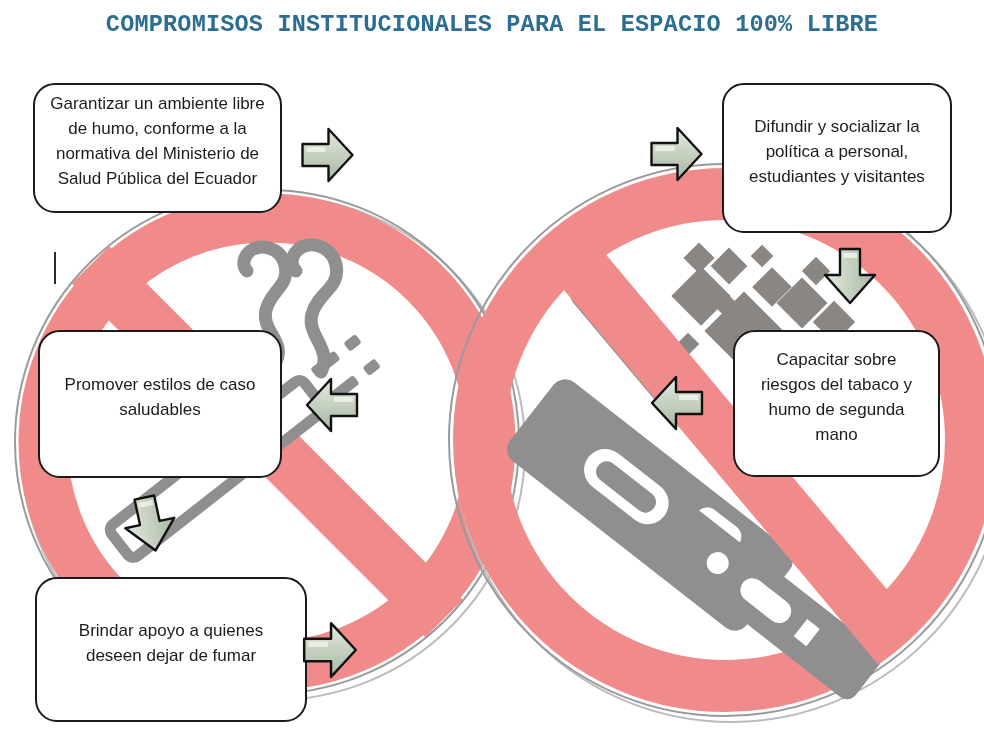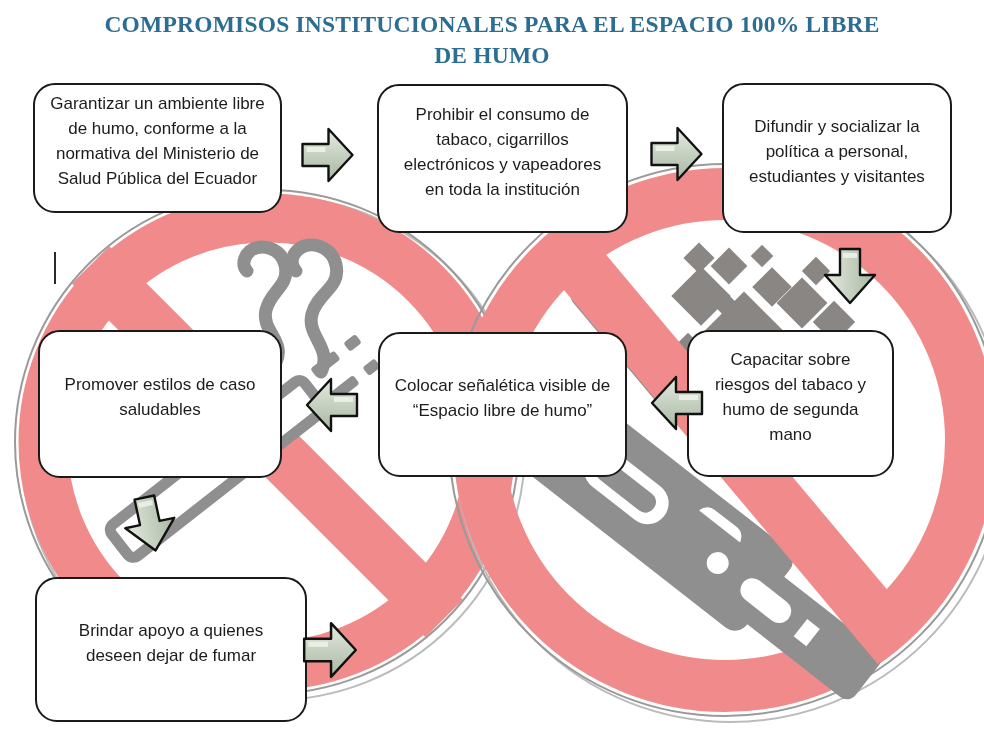--- a/index.html
+++ b/index.html
@@ -16,21 +16,21 @@
     --arrow-lo:#A9B7A3;
   }
   html,body{margin:0;padding:0;background:#fff;}
   .stage{
     position:relative;width:984px;height:734px;background:#fff;overflow:hidden;
     font-family:"Liberation Sans", sans-serif;
   }
   .bg{position:absolute;left:0;top:0;}
   .title{
     position:absolute;left:0;top:9px;width:100%;text-align:center;
-    font-family:Liberation Serif, serif;
+    font-family:Liberation Mono, monospace;
     font-weight:bold;font-size:23.5px;line-height:31px;
     color:var(--title);letter-spacing:.2px;
   }
   .box{
     position:absolute;box-sizing:border-box;
     background:#fff;border:2.2px solid var(--border);border-radius:22px;
     display:flex;align-items:center;justify-content:center;text-align:center;
     padding:8px 13px;color:#1c1c1c;
     font-size:17px;line-height:25px;
   }
@@ -105,39 +105,32 @@
         <rect x="754" y="248" width="16" height="16" transform="rotate(45 762 256)"></rect>
         <rect x="716" y="295" width="18" height="18" transform="rotate(45 725 304)"></rect>
       </g>
 
       <rect x="455" y="412" width="540" height="55" transform="rotate(50 725 440)" style="fill:var(--pink)"></rect>
     </g>
   </svg>
 
   <div class="title">
     <div>COMPROMISOS INSTITUCIONALES PARA EL ESPACIO 100% LIBRE</div>
-    <div>DE HUMO</div>
   </div>
 
   <div class="stray"></div>
 
   <div class="box" style="left:33px;top:83px;width:249px;height:130px">
       <span>Garantizar un ambiente libre de humo, conforme a la normativa del Ministerio de Salud Pública del Ecuador</span>
     </div>
-  <div class="box" style="left:377px;top:84px;width:251px;height:149px">
-      <span>Prohibir el consumo de tabaco, cigarrillos electrónicos y vapeadores en toda la institución</span>
-    </div>
   <div class="box" style="left:722px;top:83px;width:230px;height:150px">
       <span>Difundir y socializar la política a personal, estudiantes y visitantes</span>
     </div>
-  <div class="box" style="left:687px;top:330px;width:207px;height:147px">
+  <div class="box" style="left:733px;top:330px;width:207px;height:147px">
       <span>Capacitar sobre riesgos del tabaco y humo de segunda mano</span>
-    </div>
-  <div class="box" style="left:378px;top:332px;width:249px;height:145px">
-      <span>Colocar señalética visible de “Espacio libre de humo”</span>
     </div>
   <div class="box" style="left:38px;top:330px;width:244px;height:148px">
       <span>Promover estilos de caso saludables</span>
     </div>
   <div class="box" style="left:35px;top:577px;width:272px;height:145px">
       <span>Brindar apoyo a quienes deseen dejar de fumar</span>
     </div>
 
   <svg class="arr" style="left:299px;top:124px" width="57" height="62" viewBox="0 0 56 62">
     <defs>

